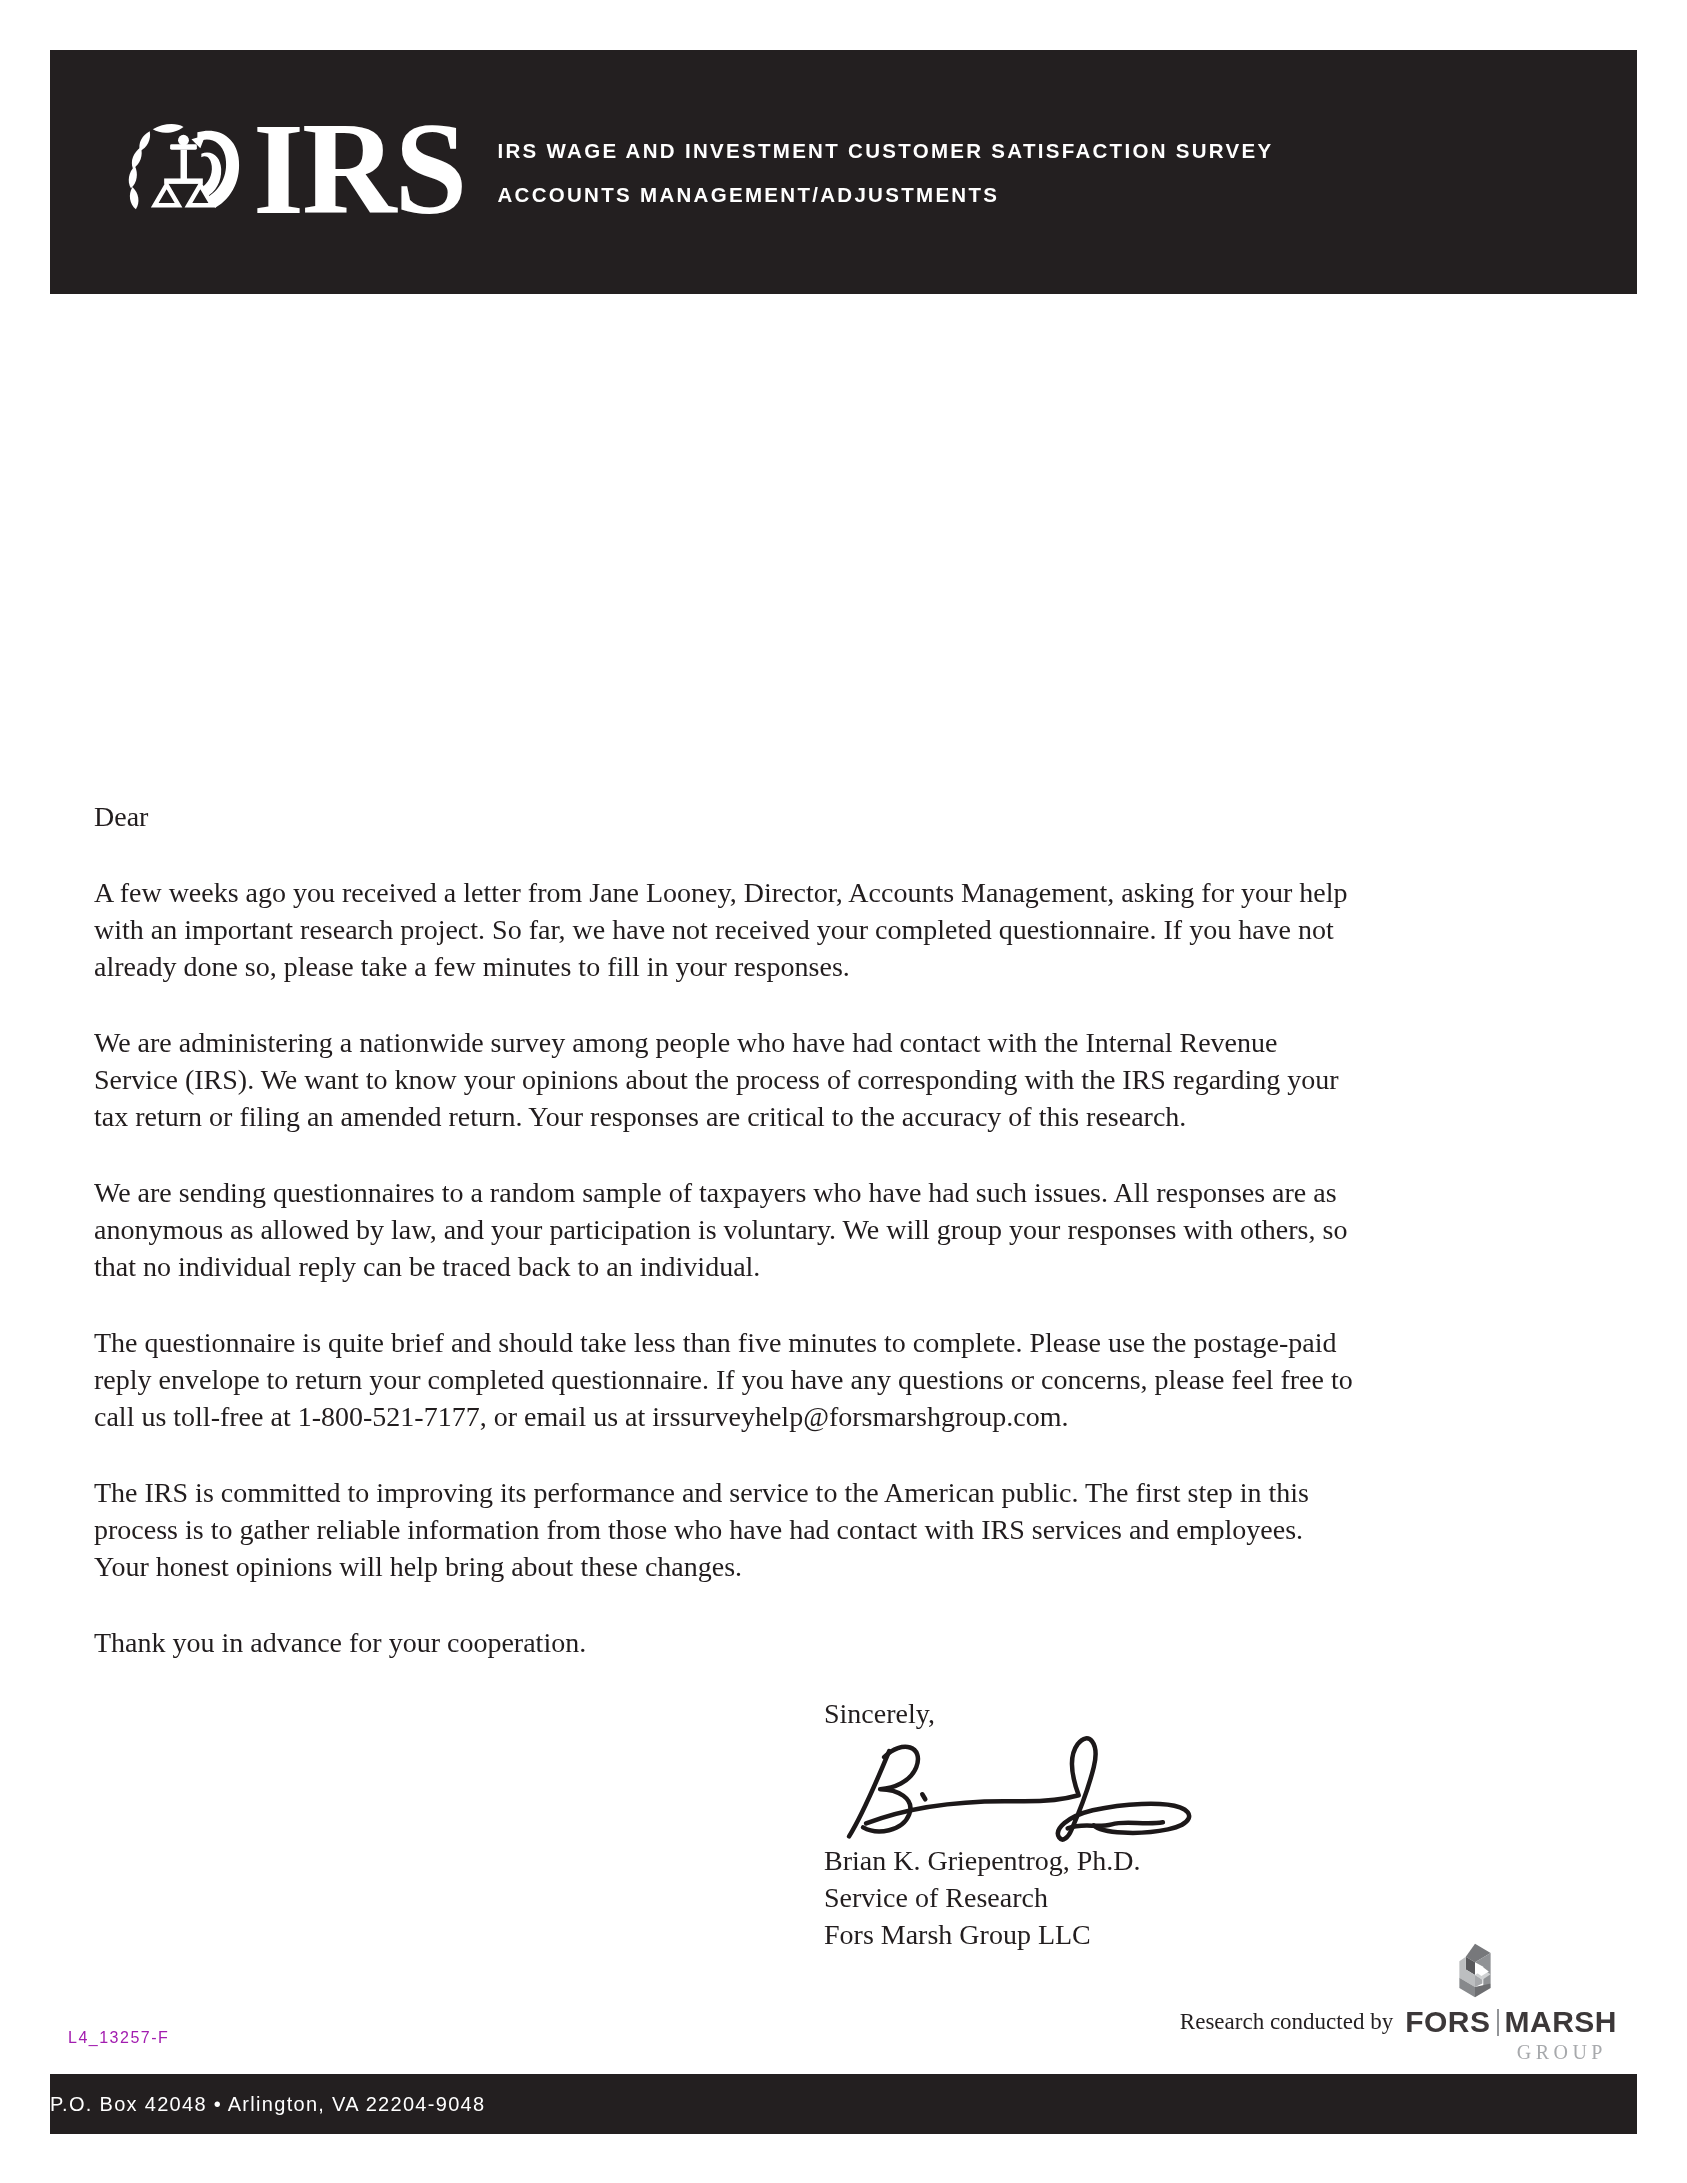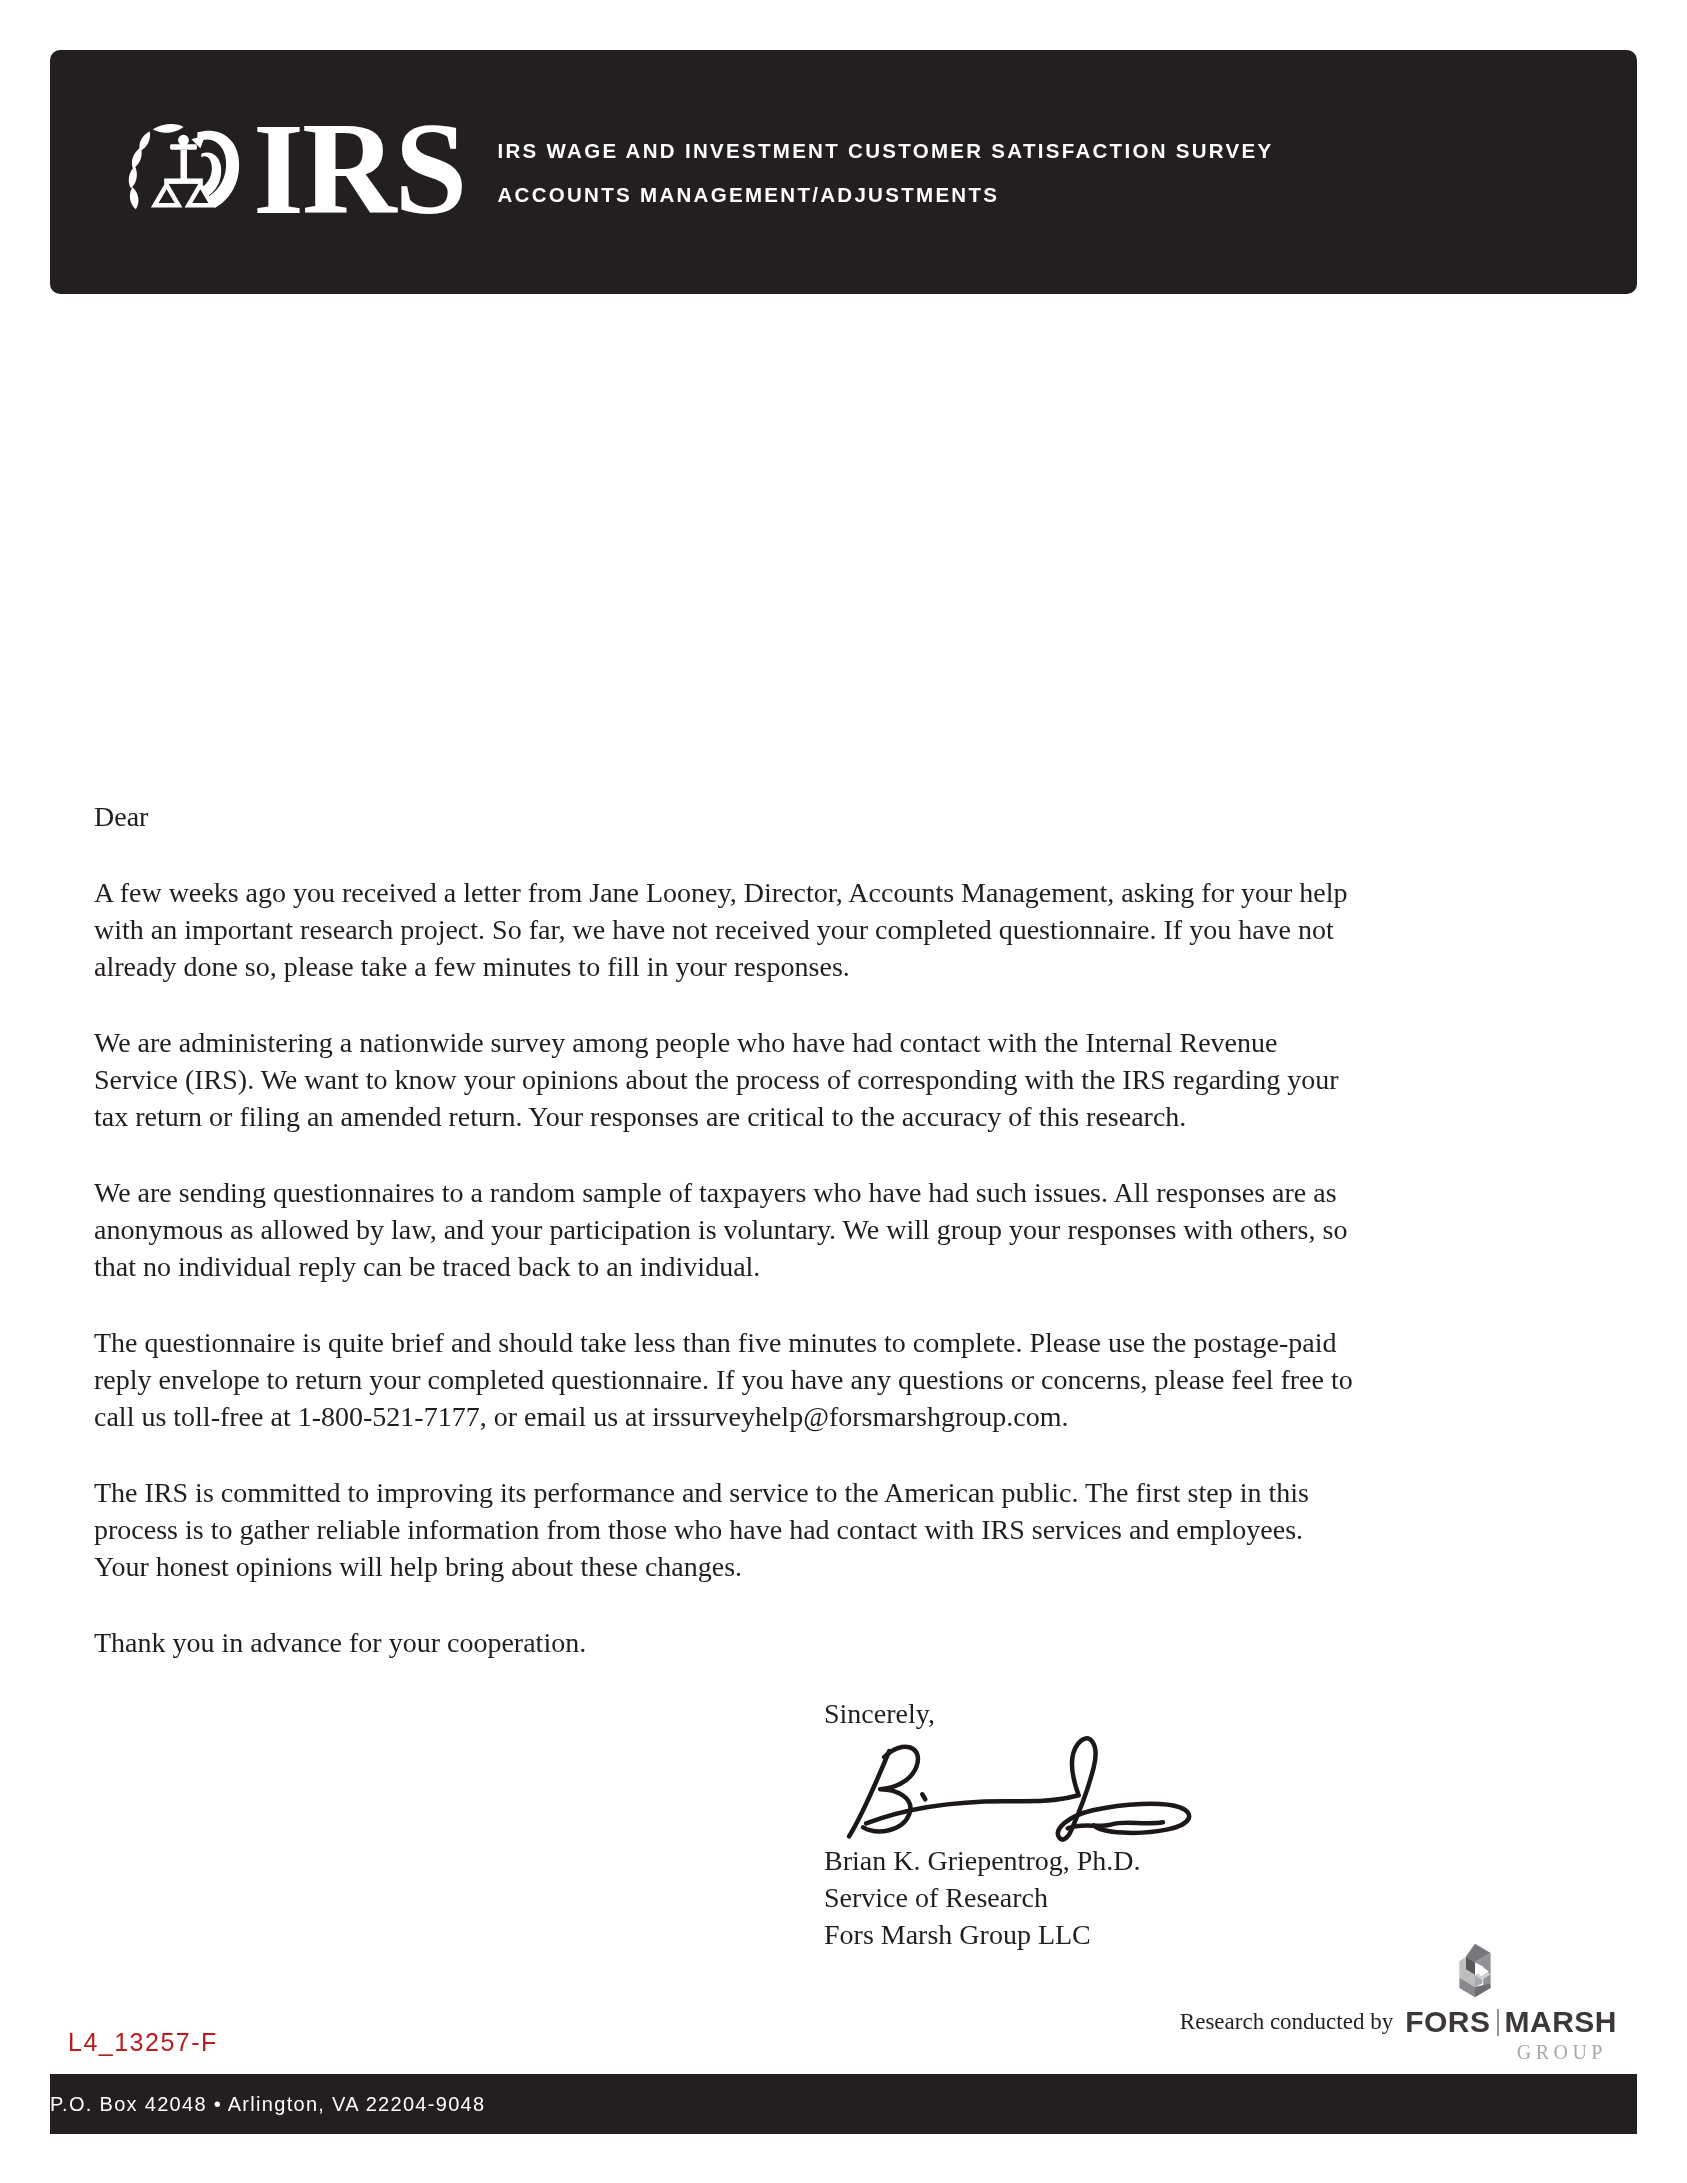--- a/index.html
+++ b/index.html
@@ -10,21 +10,21 @@
     font-family:"Liberation Serif", serif;
     color:#221d1e;
     overflow:hidden;
   }
   .bar{background:#231f20;}
 
   
   .header{
     position:absolute;left:50px;top:50px;
     width:1587px;height:244px;
-    display:flex;align-items:center;border-radius:10px;
+    display:flex;align-items:center;
   }
   .emblem{display:block;margin-left:73px;width:119px;height:100px;flex:0 0 auto;}
   .wordmark{
     font-family:"Liberation Serif", serif;
     font-weight:bold;color:#ffffff;
     font-size:131px;line-height:1;margin-left:11px;margin-top:-7px;
     letter-spacing:-2px;
   }
   .titles{
     margin-left:32px;margin-top:3px;
@@ -72,21 +72,21 @@
   .group{
     font-family:Liberation Serif, serif;
     font-size:20px;color:#a7a9ac;letter-spacing:4.5px;
     margin-top:5px;padding-right:10px;line-height:1;
   }
 
   
   .form-code{
     position:absolute;left:68px;top:2030px;
     font-family:"Liberation Sans", sans-serif;
-    font-size:25px;letter-spacing:1.5px;color:#b91c1c;line-height:1;
+    font-size:16px;letter-spacing:1.5px;color:#a21caf;line-height:1;
   }
 
   
   .footer{
     position:absolute;left:50px;top:2074px;
     width:1587px;height:60px;
     display:flex;align-items:center;justify-content:flex-start;
     font-family:"Liberation Sans", sans-serif;
     font-size:20px;letter-spacing:1.3px;color:#ffffff;
   }

